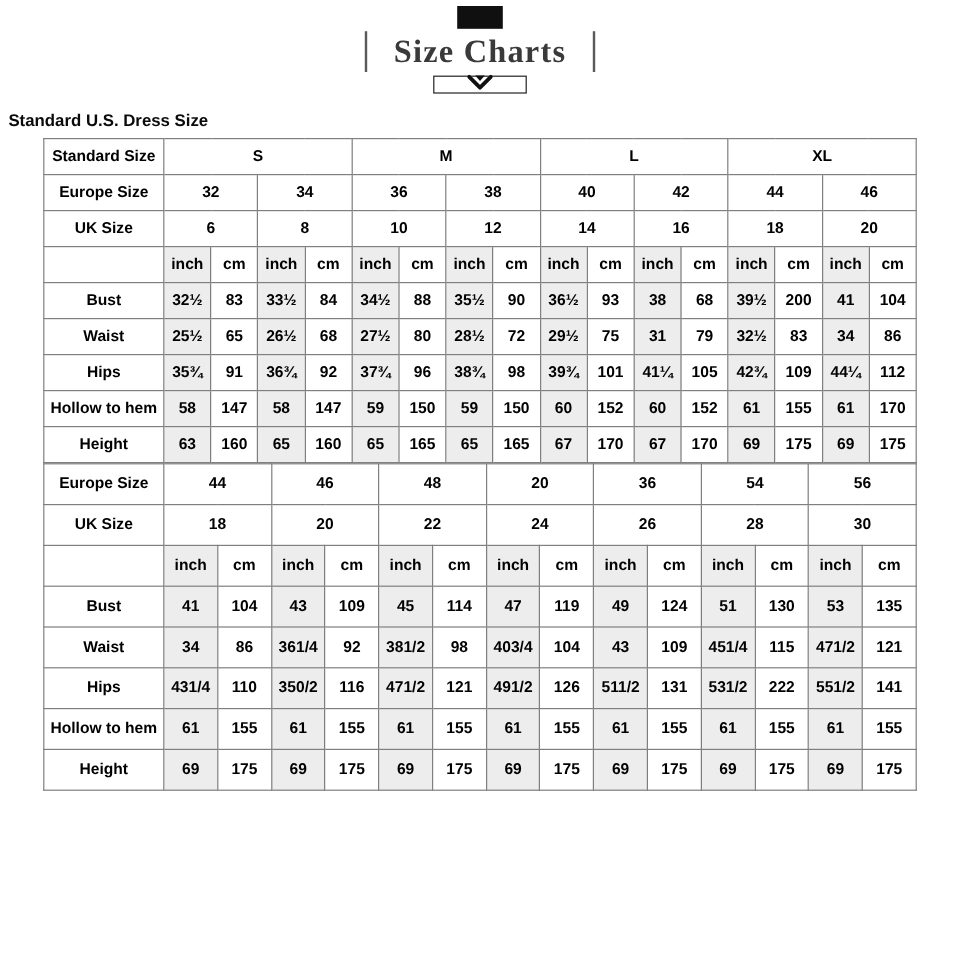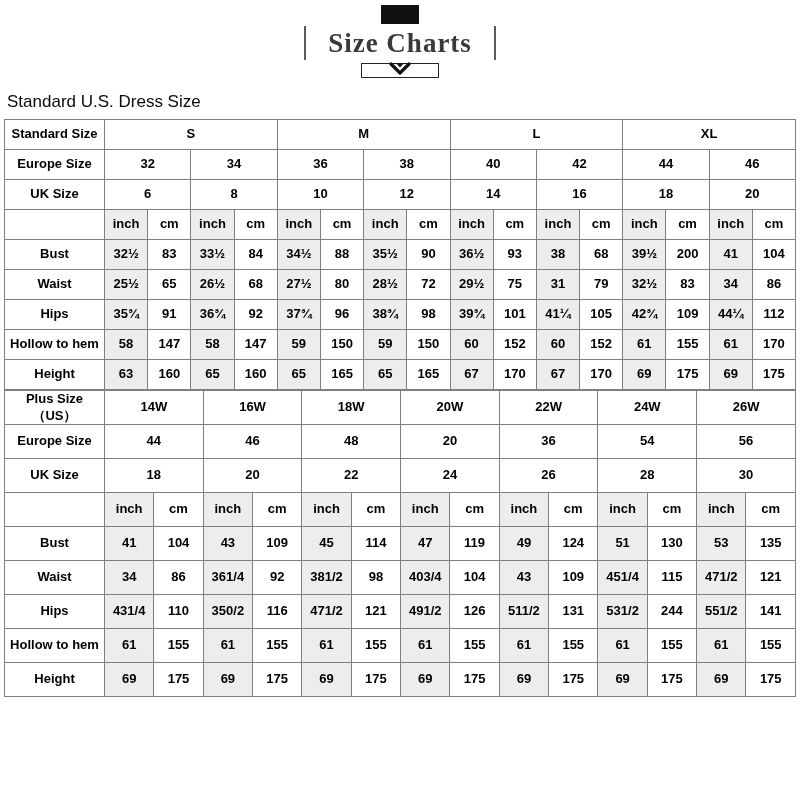--- a/index.html
+++ b/index.html
@@ -12,22 +12,22 @@
   .hero { text-align: center; padding-top: 5px; }
   .rect-top { width: 38px; height: 19px; background: #101010; margin: 0 auto; }
   .title-row { display: flex; align-items: center; justify-content: center; gap: 22px; margin-top: 2px; }
   .vbar { width: 2px; height: 34px; background: #5a5a5a; display: inline-block; }
   .page-title {
     font-family: "Liberation Serif", serif; font-size: 27px; font-weight: bold;
     color: #3a3a3a; margin: 0; letter-spacing: 1px;
   }
   .arrow-box { position: relative; width: 78px; height: 15px; border: 1px solid #222; margin: 3px auto 0; }
   .chev { position: absolute; left: 50%; top: -2px; transform: translateX(-50%); }
-  .section-title { font-size: 17px; font-weight: normal; margin: 14px 0 7px 7px; color: #0a0a0a; }
-  .size-table { border-collapse: collapse; table-layout: fixed; width: 792px; margin: 0 auto; }
+  .section-title { font-size: 14px; font-weight: bold; margin: 14px 0 7px 7px; color: #0a0a0a; }
+  .size-table { border-collapse: collapse; table-layout: fixed; width: 728px; margin: 0 auto; }
   .size-table td {
     border: 1px solid #7f7f7f; text-align: center; vertical-align: middle;
     font-size: 13px; font-weight: bold; padding: 0 1px; line-height: 1.25; color: #000;
   }
   .std td { height: 30px; }
   .plus td { height: 34px; }
   td.rowlabel { white-space: pre-line; }
   td.shade { background: #ededed; }
   td.grp { font-size: 13px; }
 </style>
@@ -232,31 +232,20 @@
         <col>
         <col>
         <col>
         <col>
         <col>
         <col>
         <col>
       </colgroup>
       <tbody>
         <tr>
-          <td class="rowlabel">Plus Size
-（US）</td>
-          <td colspan="2" class="grp">14W</td>
-          <td colspan="2" class="grp">16W</td>
-          <td colspan="2" class="grp">18W</td>
-          <td colspan="2" class="grp">20W</td>
-          <td colspan="2" class="grp">22W</td>
-          <td colspan="2" class="grp">24W</td>
-          <td colspan="2" class="grp">26W</td>
-        </tr>
-        <tr>
           <td class="rowlabel">Europe Size</td>
           <td colspan="2">44</td>
           <td colspan="2">46</td>
           <td colspan="2">48</td>
           <td colspan="2">20</td>
           <td colspan="2">36</td>
           <td colspan="2">54</td>
           <td colspan="2">56</td>
         </tr>
         <tr>
@@ -326,21 +315,21 @@
           <td>110</td>
           <td class="shade">350/2</td>
           <td>116</td>
           <td class="shade">471/2</td>
           <td>121</td>
           <td class="shade">491/2</td>
           <td>126</td>
           <td class="shade">511/2</td>
           <td>131</td>
           <td class="shade">531/2</td>
-          <td>244</td>
+          <td>222</td>
           <td class="shade">551/2</td>
           <td>141</td>
         </tr>
         <tr>
           <td class="rowlabel">Hollow to hem</td>
           <td class="shade">61</td>
           <td>155</td>
           <td class="shade">61</td>
           <td>155</td>
           <td class="shade">61</td>

